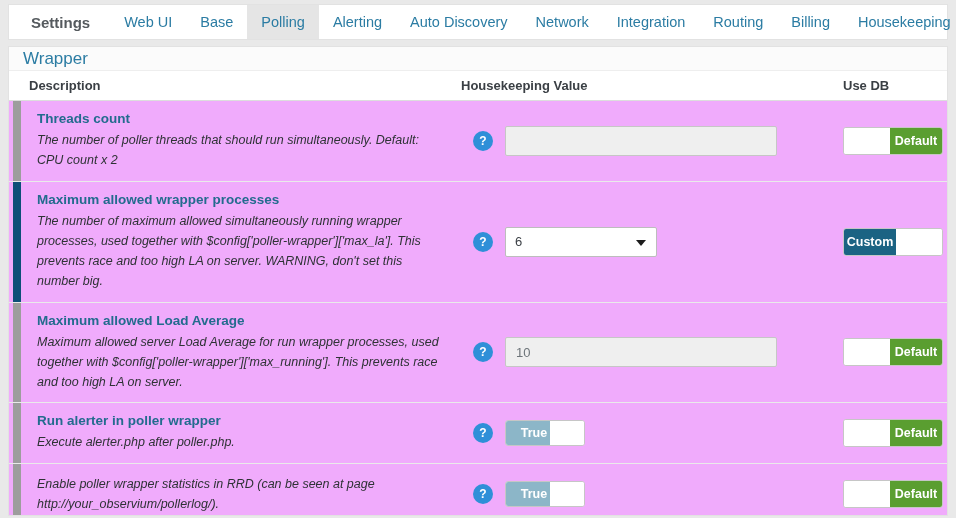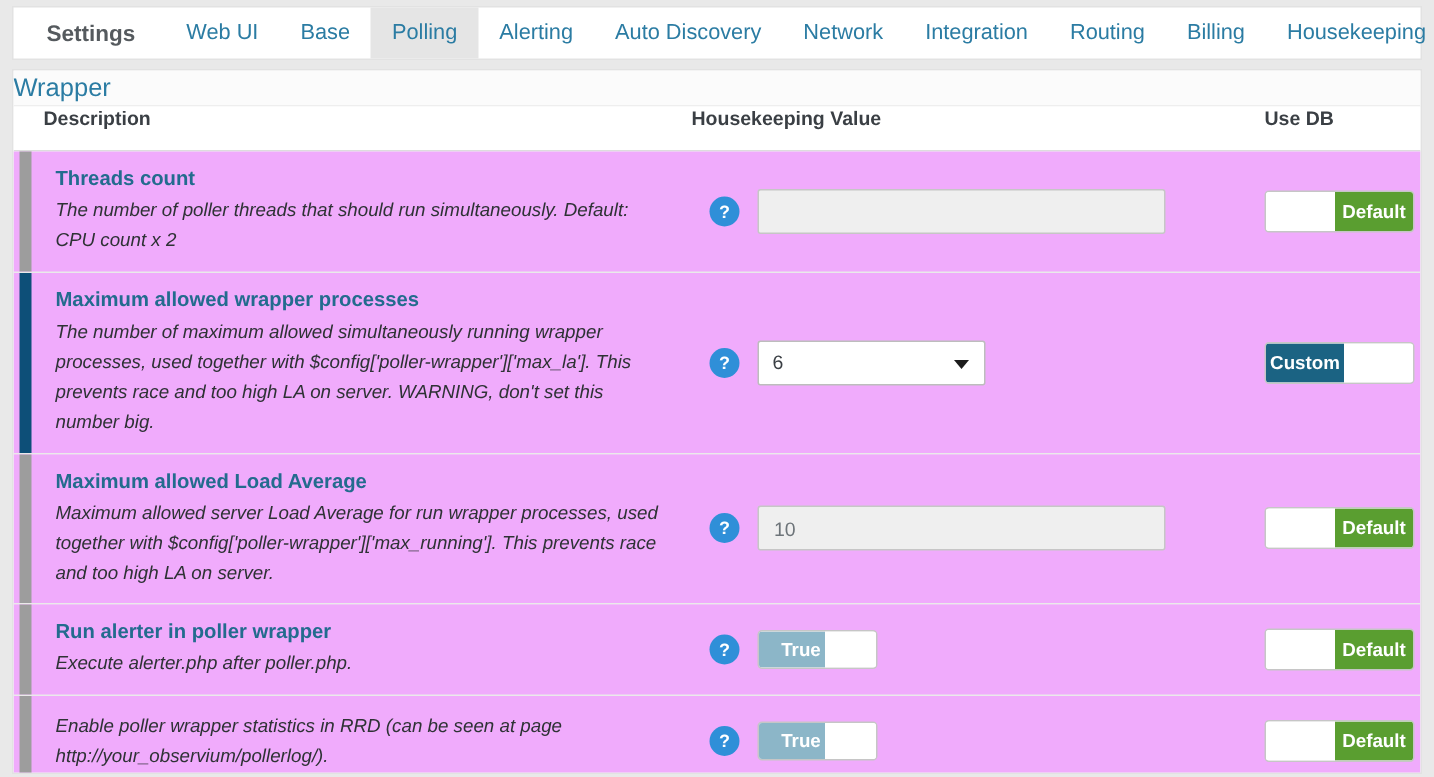--- a/index.html
+++ b/index.html
@@ -47,30 +47,32 @@
   .panel {
     position: absolute; left: 8px; top: 46px;
     width: 940px; height: 470px;
     background: #ffffff;
     border: 1px solid #e2e2e2;
     overflow: hidden;
   }
   .panel-title {
     height: 24px;
     display: flex; align-items: center;
+    padding-left: 14px;
     font-size: 17px;
     color: #2b7ca3;
     background: #fbfbfb;
     border-bottom: 1px solid #eeeeee;
   }
 
   
   .thead {
     display: flex;
     height: 30px;
+    align-items: center;
     border-bottom: 1px solid #dddddd;
     background: #ffffff;
     font-size: 13px;
     font-weight: 700;
     color: #3a3f44;
   }
   .th-desc  { width: 452px; padding-left: 20px; }
   .th-val   { width: 382px; }
   .th-usedb { width: 104px; }
 

